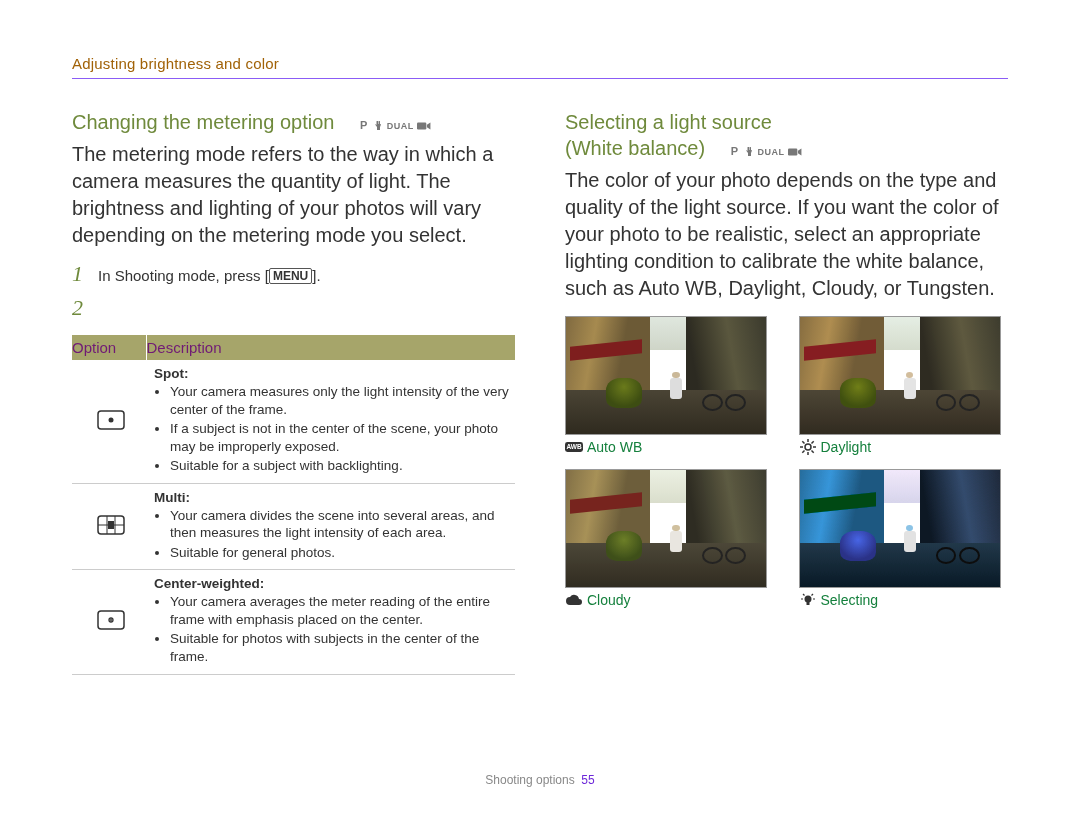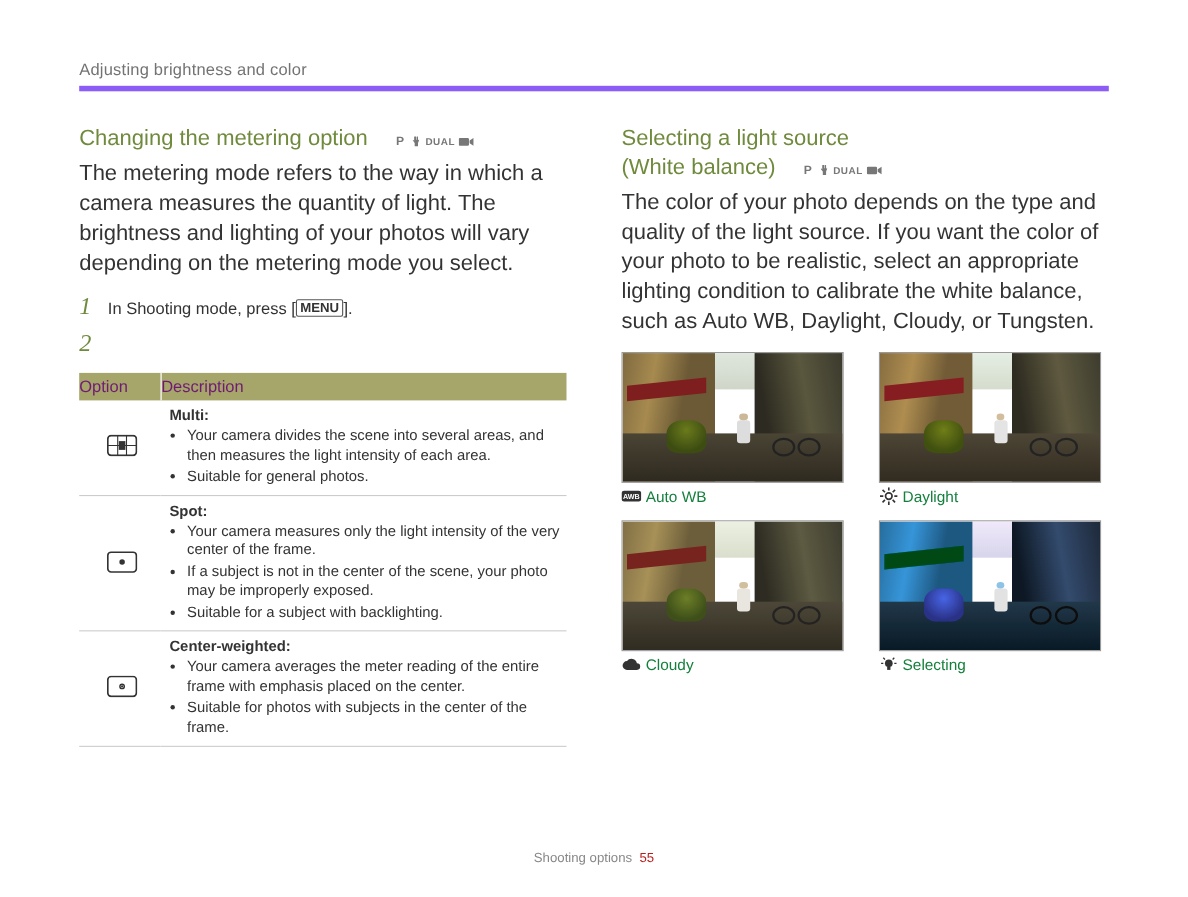--- a/index.html
+++ b/index.html
@@ -12,24 +12,24 @@
   }
   .page {
     width: 1080px;
     height: 815px;
     box-sizing: border-box;
     padding: 55px 72px 30px 72px;
     position: relative;
   }
   .page-header {
     font-size: 15px;
-    color: #737373;
+    color: #a16207;
     letter-spacing: 0.2px;
     font-weight: 300;
-    border-bottom: 5px solid #8b5cf6;
+    border-bottom: 1px solid #8b5cf6;
     padding-bottom: 6px;
     margin-bottom: 30px;
   }
   .cols {
     display: flex;
     gap: 50px;
   }
   .col {
     width: 445px;
   }
@@ -182,21 +182,21 @@
   .bike::before { left:0; } .bike::after { right:0; }
 
   .page-footer {
     position: absolute;
     bottom: 28px;
     left: 0; right: 0;
     text-align: center;
     font-size: 12px;
     color: #888;
   }
-  .page-footer .pnum { color: #b91c1c; }
+  .page-footer .pnum { color: #6d28d9; }
 </style>
 </head>
 <body>
 
 <div class="page">
 
   <div class="page-header">Adjusting brightness and color</div>
 
   <div class="cols">
 
@@ -235,47 +235,47 @@
           <tr>
             <th>Option</th>
             <th>Description</th>
           </tr>
         </thead>
         <tbody>
           <tr>
             <td class="icon-cell">
               <svg width="28" height="20" viewBox="0 0 28 20">
                   <rect x="1" y="1" width="26" height="18" rx="3" fill="none" stroke="#333" stroke-width="1.5"></rect>
-                  <line x1="10" y1="1" x2="10" y2="19" stroke="#333"></line>
-                  <line x1="18" y1="1" x2="18" y2="19" stroke="#333"></line>
-                  <line x1="1" y1="10" x2="27" y2="10" stroke="#333"></line>
-                  <rect x="11" y="6" width="6" height="8" fill="#333"></rect>
-                </svg>
-            </td>
-            <td class="desc-cell">
-              <b><span>Multi</span>:</b>
-              <ul>
-                <li>Your camera divides the scene into several areas, and then measures the light intensity of each area.</li>
-                <li>Suitable for general photos.</li>
-              </ul>
-            </td>
-          </tr>
-          <tr>
-            <td class="icon-cell">
-              <svg width="28" height="20" viewBox="0 0 28 20">
-                  <rect x="1" y="1" width="26" height="18" rx="3" fill="none" stroke="#333" stroke-width="1.5"></rect>
                   <circle cx="14" cy="10" r="2.5" fill="#333"></circle>
                 </svg>
             </td>
             <td class="desc-cell">
               <b><span>Spot</span>:</b>
               <ul>
                 <li>Your camera measures only the light intensity of the very center of the frame.</li>
                 <li>If a subject is not in the center of the scene, your photo may be improperly exposed.</li>
                 <li>Suitable for a subject with backlighting.</li>
+              </ul>
+            </td>
+          </tr>
+          <tr>
+            <td class="icon-cell">
+              <svg width="28" height="20" viewBox="0 0 28 20">
+                  <rect x="1" y="1" width="26" height="18" rx="3" fill="none" stroke="#333" stroke-width="1.5"></rect>
+                  <line x1="10" y1="1" x2="10" y2="19" stroke="#333"></line>
+                  <line x1="18" y1="1" x2="18" y2="19" stroke="#333"></line>
+                  <line x1="1" y1="10" x2="27" y2="10" stroke="#333"></line>
+                  <rect x="11" y="6" width="6" height="8" fill="#333"></rect>
+                </svg>
+            </td>
+            <td class="desc-cell">
+              <b><span>Multi</span>:</b>
+              <ul>
+                <li>Your camera divides the scene into several areas, and then measures the light intensity of each area.</li>
+                <li>Suitable for general photos.</li>
               </ul>
             </td>
           </tr>
           <tr>
             <td class="icon-cell">
               <svg width="28" height="20" viewBox="0 0 28 20">
                   <rect x="1" y="1" width="26" height="18" rx="3" fill="none" stroke="#333" stroke-width="1.5"></rect>
                   <circle cx="14" cy="10" r="2" fill="none" stroke="#333" stroke-width="1.3"></circle>
                   <circle cx="14" cy="10" r="1" fill="#333"></circle>
                 </svg>

